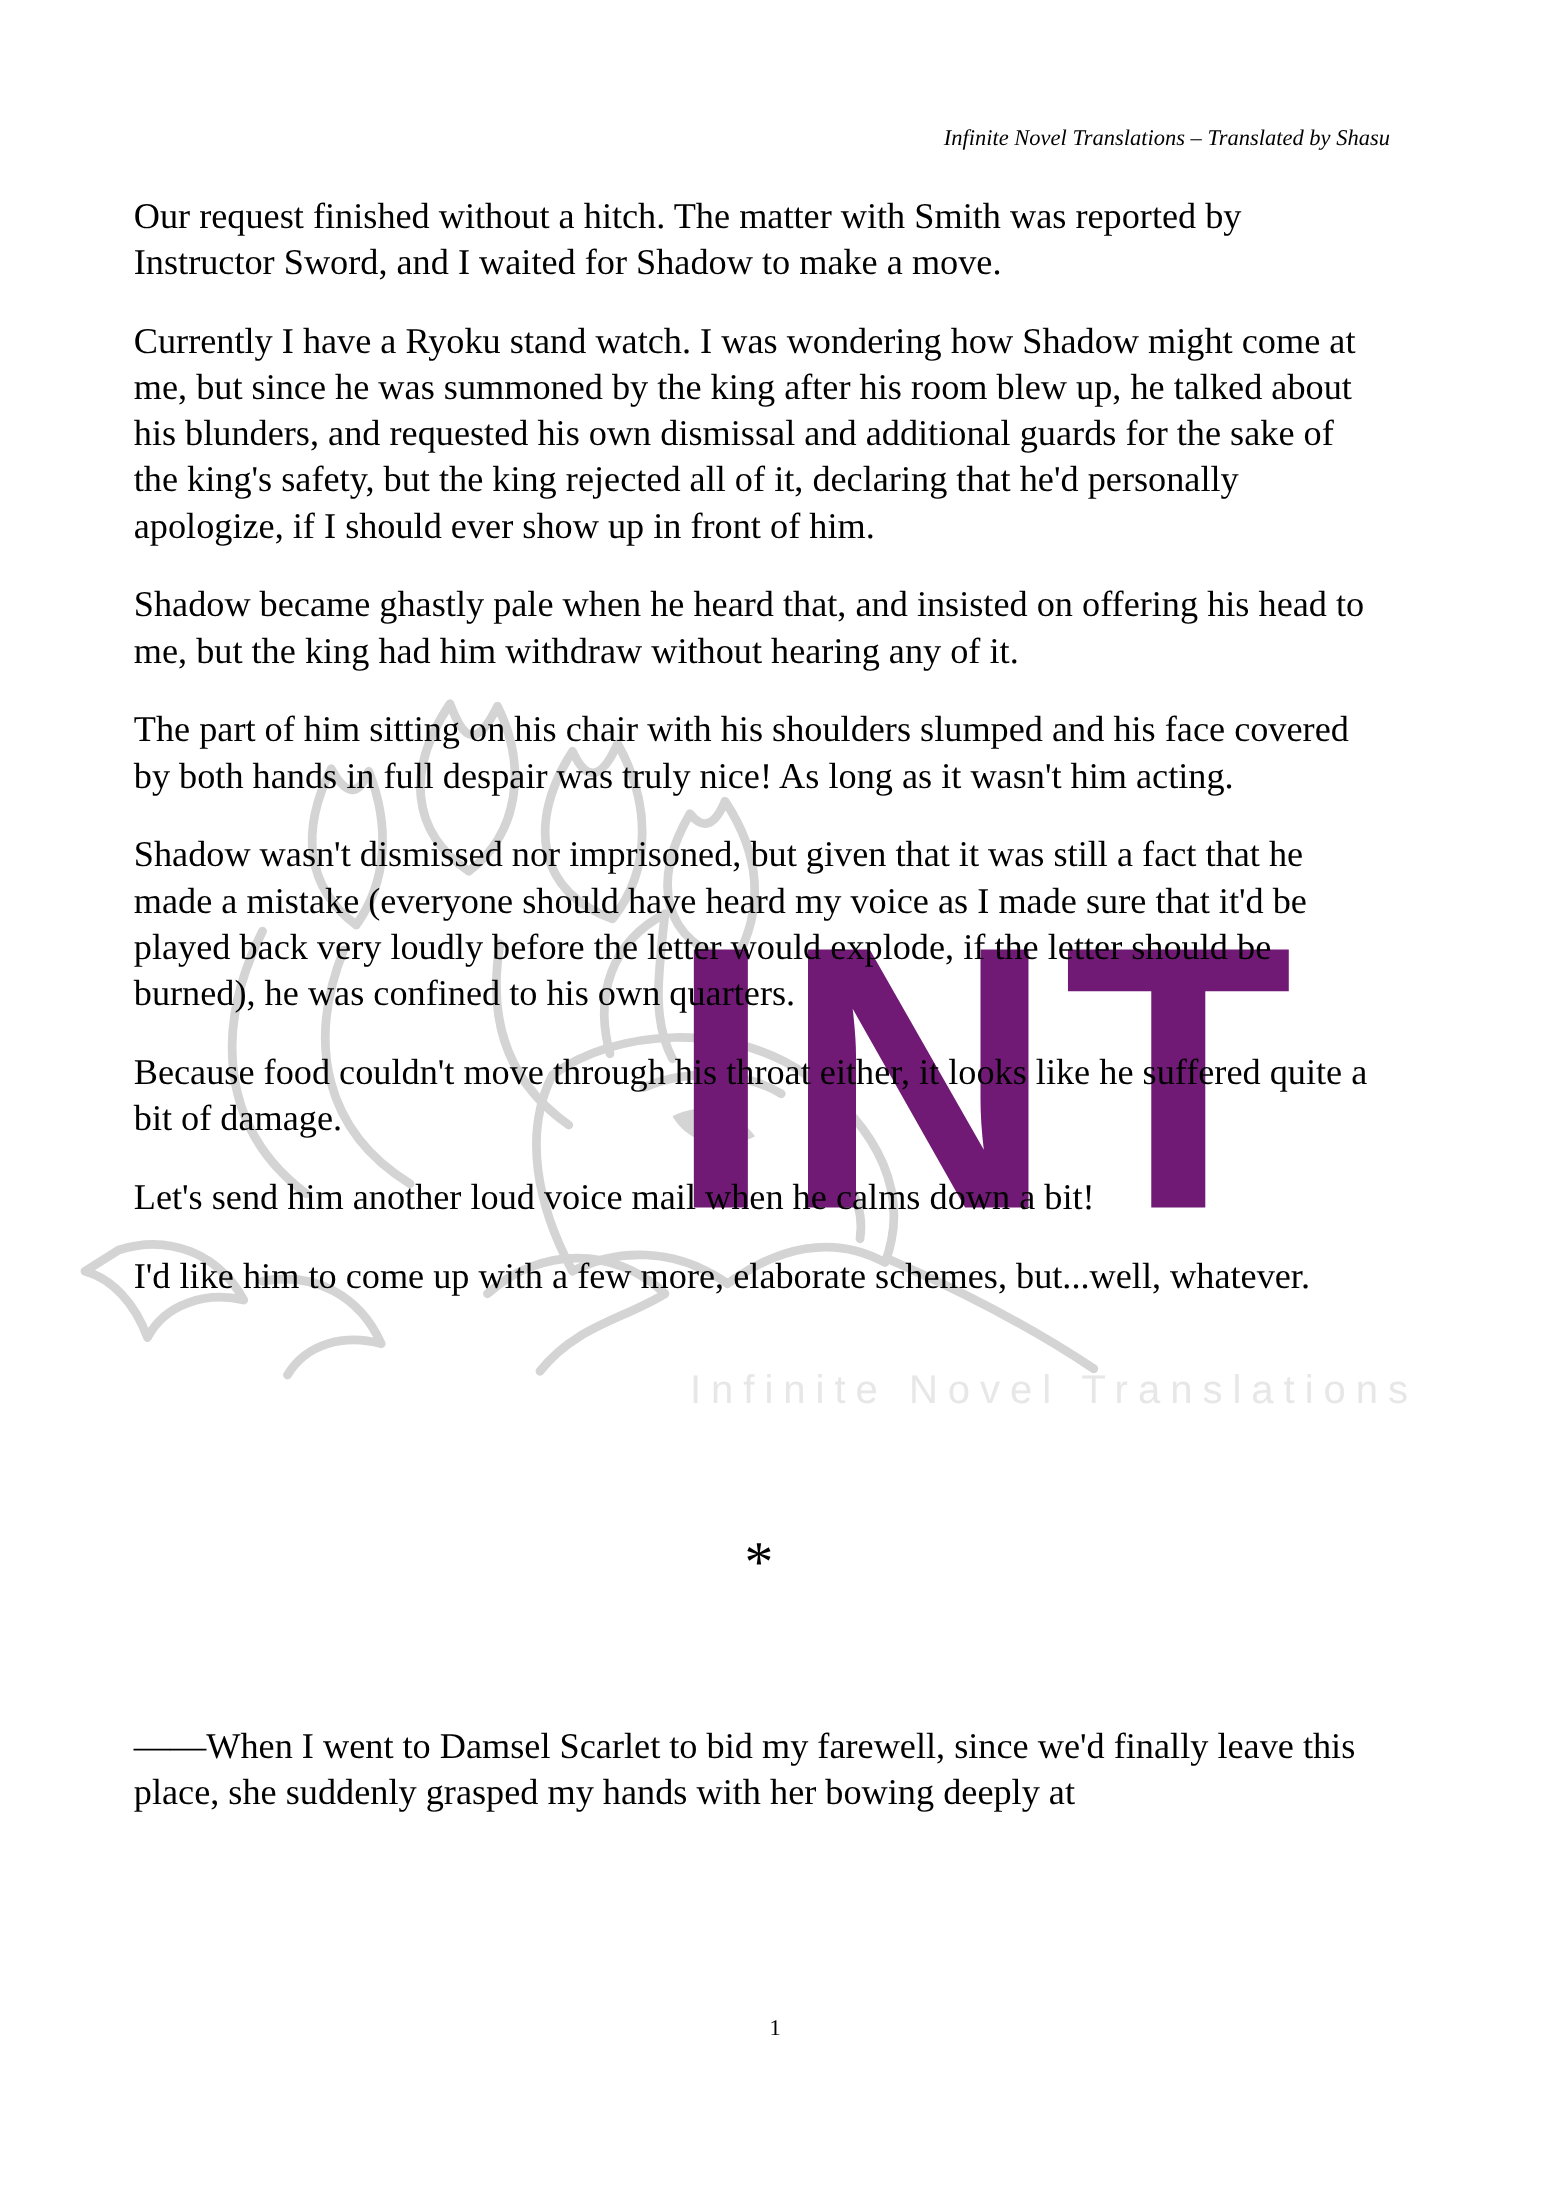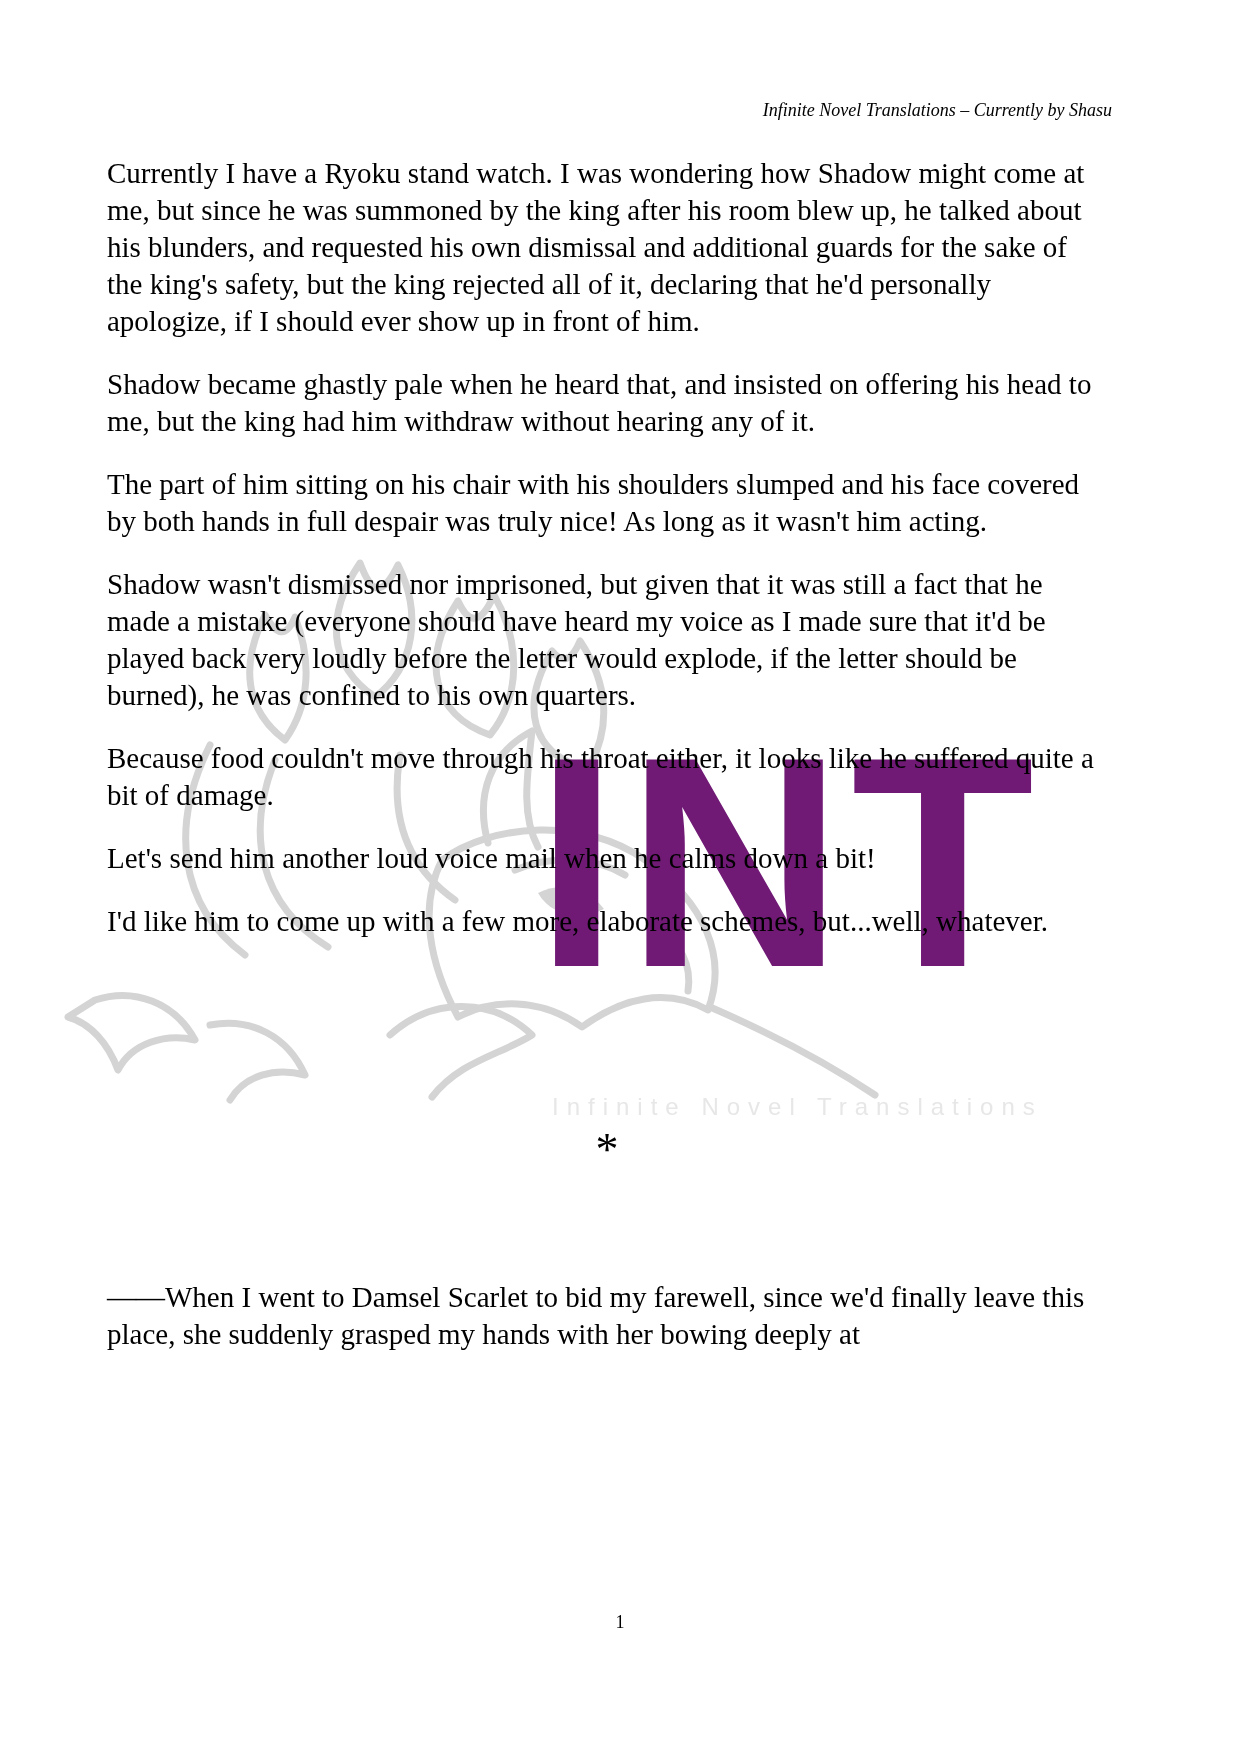--- a/index.html
+++ b/index.html
@@ -19,21 +19,21 @@
     font-family:"Liberation Sans", sans-serif;
     font-weight:bold;
     font-size:300px;line-height:1;
     letter-spacing:8px;
     color:#701a75;
     user-select:none;
   }
   .wm-name{
     position:absolute;left:552px;top:1095px;
     font-family:"Liberation Sans", sans-serif;
-    font-size:24px;line-height:1;
+    font-size:32px;line-height:1;
     letter-spacing:8px;
     color:#e7e7e7;
     white-space:nowrap;
     user-select:none;
   }
   
   .page-header{
     position:absolute;top:100px;right:128px;z-index:1;
     font-style:italic;
     font-size:18px;line-height:1.2;
@@ -80,23 +80,24 @@
         <path d="M150,470 C192,462 228,482 245,520 C215,512 185,520 170,545"></path>
         <path d="M330,480 C372,442 432,442 472,480 C440,500 400,506 372,542"></path>
         <path d="M650,452 C710,478 770,510 815,540"></path>
       </g>
       <path d="M478,338 C500,326 528,332 544,354 C522,366 492,362 478,338 Z" fill="#d4d4d4" stroke="none"></path>
     </svg>
     <div class="wm-acronym">INT</div>
     <div class="wm-name">Infinite Novel Translations</div>
   </div>
 
-  <div class="page-header">Infinite Novel Translations – Currently by Shasu</div>
+  <div class="page-header">Infinite Novel Translations – Translated by Shasu</div>
 
   <div class="content">
+    <p>Our request finished without a hitch. The matter with Smith was reported by Instructor Sword, and I waited for Shadow to make a move.</p>
     <p>Currently I have a Ryoku stand watch. I was wondering how Shadow might come at me, but since he was summoned by the king after his room blew up, he talked about his blunders, and requested his own dismissal and additional guards for the sake of the king's safety, but the king rejected all of it, declaring that he'd personally apologize, if I should ever show up in front of him.</p>
     <p>Shadow became ghastly pale when he heard that, and insisted on offering his head to me, but the king had him withdraw without hearing any of it.</p>
     <p>The part of him sitting on his chair with his shoulders slumped and his face covered by both hands in full despair was truly nice! As long as it wasn't him acting.</p>
     <p>Shadow wasn't dismissed nor imprisoned, but given that it was still a fact that he made a mistake (everyone should have heard my voice as I made sure that it'd be played back very loudly before the letter would explode, if the letter should be burned), he was confined to his own quarters.</p>
     <p>Because food couldn't move through his throat either, it looks like he suffered quite a bit of damage.</p>
     <p>Let's send him another loud voice mail when he calms down a bit!</p>
     <p>I'd like him to come up with a few more, elaborate schemes, but...well, whatever.</p>
     <div class="separator">*</div>
     <p class="closing">——When I went to Damsel Scarlet to bid my farewell, since we'd finally leave this place, she suddenly grasped my hands with her bowing deeply at</p>
   </div>

